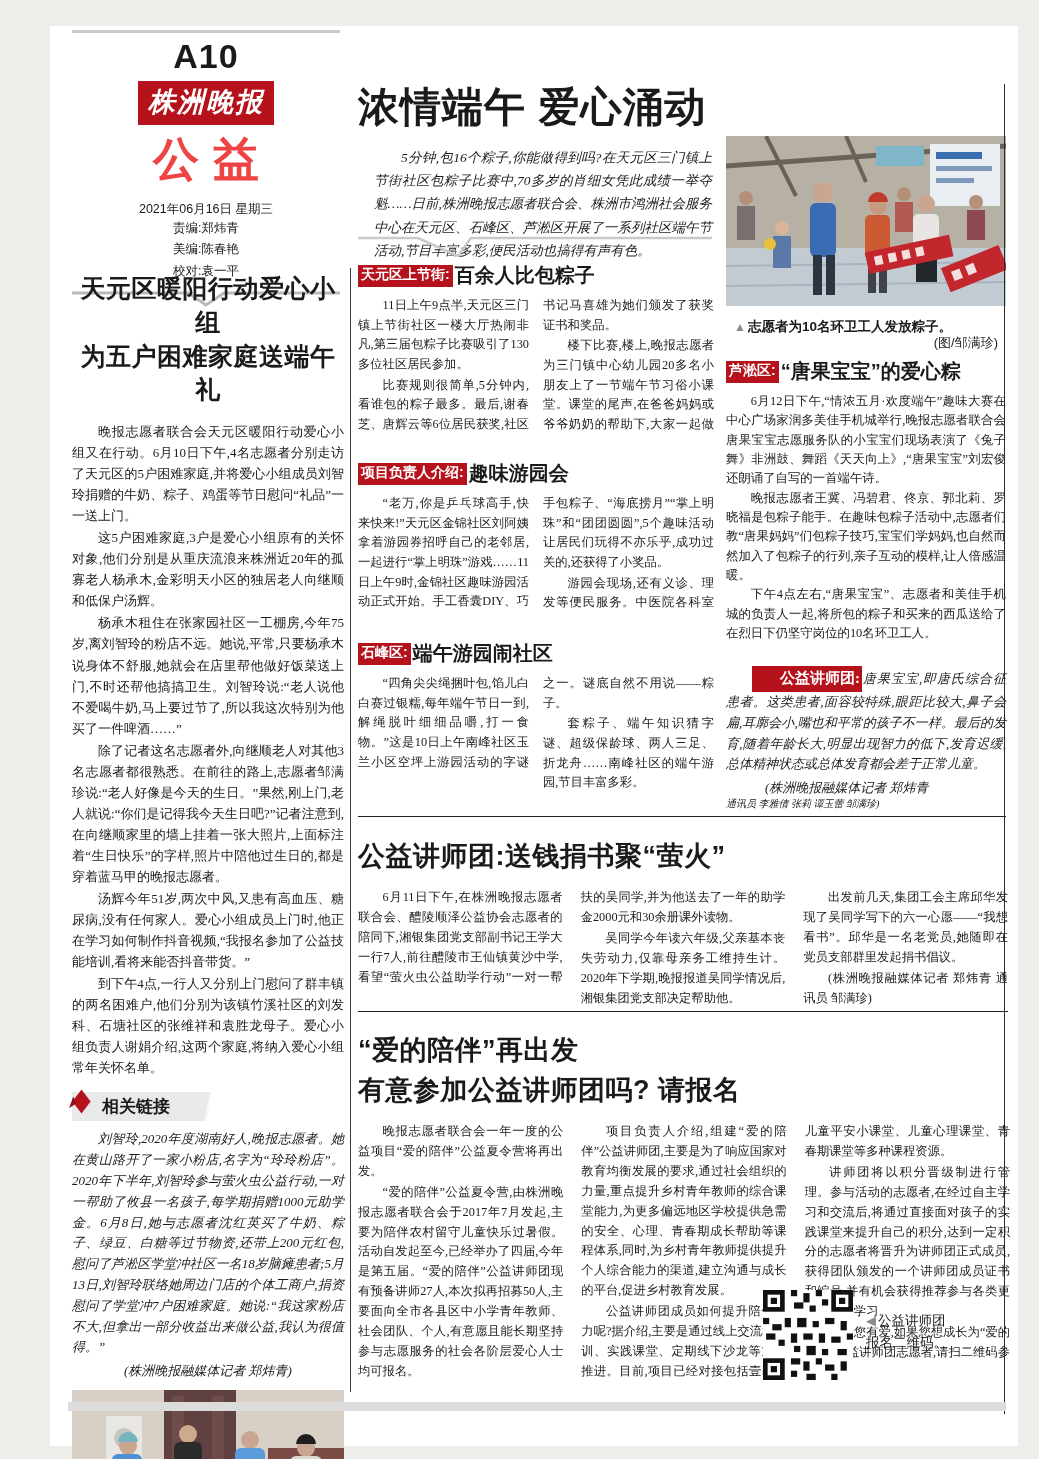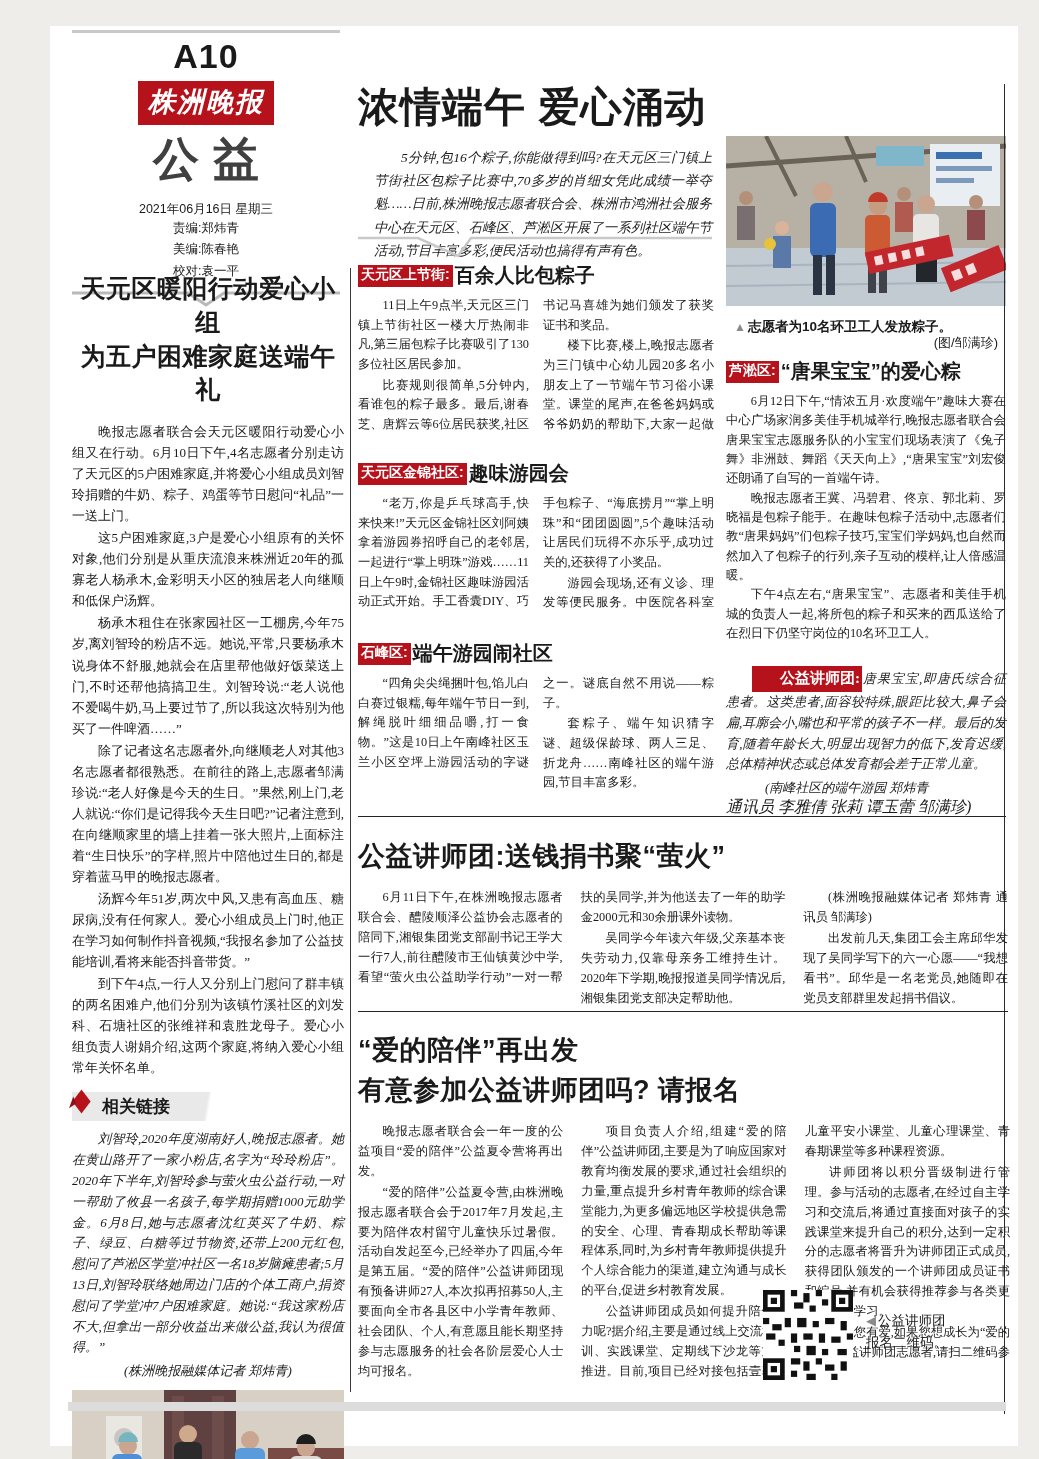--- a/index.html
+++ b/index.html
@@ -11,21 +11,21 @@
   p{margin:0;text-indent:2em;text-align:justify;}
   .kai{font-family:"Liberation Serif",serif;font-style:italic;}
   .serif{font-family:"Liberation Serif",serif;}
 
   
   #masthead{left:70px;top:30px;width:272px;text-align:center;}
   .m-rule{height:3px;background:#c9c9c9;margin:0 2px;}
   .pageno{font-size:34px;font-weight:800;letter-spacing:1px;margin-top:4px;}
   .brandbox{display:inline-block;background:var(--red);color:#fff;font-family:"Liberation Serif",serif;
             font-style:italic;font-weight:bold;font-size:27px;letter-spacing:2px;padding:3px 10px 5px;margin-top:5px;}
-  .sectionname{font-size:46px;font-weight:900;color:#404040;letter-spacing:14px;text-indent:14px;margin-top:4px;}
+  .sectionname{font-size:46px;font-weight:900;color:#ef4444;letter-spacing:14px;text-indent:14px;margin-top:4px;}
   .dateline{font-size:12.5px;margin-top:10px;}
   .edline{font-size:12.5px;line-height:1.7;}
 
   
   #leftcol{left:72px;top:272px;width:272px;}
   .lefttitle{font-size:25px;font-weight:900;line-height:1.35;text-align:center;letter-spacing:0.5px;}
   .leftbody{margin-top:14px;font-size:13px;line-height:1.62;}
   .leftbody p{margin-bottom:1px;}
   .related{margin-top:14px;position:relative;}
   .rel-head{position:relative;font-size:17px;font-weight:bold;padding:3px 0 3px 30px;width:170px;text-align:left;
@@ -158,21 +158,21 @@
     <div class="abs sec-label-row" style="left:0;top:182px;">
       <span class="tag">天元区上节街:</span><span class="stitle">百余人比包粽子</span>
     </div>
     <div class="abs twocol serif" style="left:0;top:216px;width:356px;height:154px;">
       <p>11日上午9点半,天元区三门镇上节街社区一楼大厅热闹非凡,第三届包粽子比赛吸引了130多位社区居民参加。</p>
       <p>比赛规则很简单,5分钟内,看谁包的粽子最多。最后,谢春芝、唐辉云等6位居民获奖,社区书记马喜雄为她们颁发了获奖证书和奖品。</p>
       <p>楼下比赛,楼上,晚报志愿者为三门镇中心幼儿园20多名小朋友上了一节端午节习俗小课堂。课堂的尾声,在爸爸妈妈或爷爷奶奶的帮助下,大家一起做端午小香囊。看着自己的“作品”,闻着香囊的草药香,孩子们个个笑开了花!</p>
     </div>
 
     <div class="abs sec-label-row" style="left:0;top:380px;">
-      <span class="tag">天元区金锦社区:</span><span class="stitle">趣味游园会</span>
+      <span class="tag">项目负责人介绍:</span><span class="stitle">趣味游园会</span>
     </div>
     <div class="abs twocol serif" style="left:0;top:414px;width:356px;height:124px;">
       <p>“老万,你是乒乓球高手,快来快来!”天元区金锦社区刘阿姨拿着游园券招呼自己的老邻居,一起进行“掌上明珠”游戏……11日上午9时,金锦社区趣味游园活动正式开始。手工香囊DIY、巧手包粽子、“海底捞月”“掌上明珠”和“团团圆圆”,5个趣味活动让居民们玩得不亦乐乎,成功过关的,还获得了小奖品。</p>
       <p>游园会现场,还有义诊、理发等便民服务。中医院各科室专家、家鸿口腔的医护人员现场为居民们量血压、测血糖,并耐心地接受居民们的健康咨询。</p>
     </div>
 
     <div class="abs sec-label-row" style="left:0;top:560px;">
       <span class="tag">石峰区:</span><span class="stitle">端午游园闹社区</span>
     </div>
     <div class="abs twocol serif" style="left:0;top:594px;width:356px;height:124px;">
@@ -243,37 +243,37 @@
     <div class="abs sec-label-row" style="left:0;top:222px;">
       <span class="tag">芦淞区:</span><span class="stitle">“唐果宝宝”的爱心粽</span>
     </div>
     <div class="abs onecol serif" style="left:0;top:256px;width:280px;height:268px;">
       <p>6月12日下午,“情浓五月·欢度端午”趣味大赛在中心广场家润多美佳手机城举行,晚报志愿者联合会唐果宝宝志愿服务队的小宝宝们现场表演了《兔子舞》非洲鼓、舞蹈《天天向上》,“唐果宝宝”刘宏俊还朗诵了自写的一首端午诗。</p>
       <p>晚报志愿者王冀、冯碧君、佟京、郭北莉、罗晓福是包粽子能手。在趣味包粽子活动中,志愿者们教“唐果妈妈”们包粽子技巧,宝宝们学妈妈,也自然而然加入了包粽子的行列,亲子互动的模样,让人倍感温暖。</p>
       <p>下午4点左右,“唐果宝宝”、志愿者和美佳手机城的负责人一起,将所包的粽子和买来的西瓜送给了在烈日下仍坚守岗位的10名环卫工人。</p>
     </div>
     <div class="abs" style="left:0;top:530px;width:280px;">
       <p class="notepara kai"><span class="note-tag">公益讲师团:</span><span>唐果宝宝,即唐氏综合征患者。这类患者,面容较特殊,眼距比较大,鼻子会扁,耳廓会小,嘴也和平常的孩子不一样。最后的发育,随着年龄长大,明显出现智力的低下,发育迟缓,总体精神状态或总体发育都会差于正常儿童。</span></p>
-      <p class="kai" style="text-indent:3em;font-size:13px;margin-top:4px;">(南峰社区的端午游园 郑炜青</p>
-      <p class="kai" style="text-indent:0;font-size:16px;">通讯员 李雅倩 张莉 谭玉蕾 邹满珍)</p>
+      <p class="kai" style="text-indent:3em;font-size:13px;margin-top:4px;">(株洲晚报融媒体记者 郑炜青</p>
+      <p class="kai" style="text-indent:0;font-size:10px;">通讯员 李雅倩 张莉 谭玉蕾 邹满珍)</p>
     </div>
   </div>
 
   <div class="vline" style="left:1004px;top:84px;height:1330px;background:#2a2a2a;"></div>
 
   <div class="rule" style="left:358px;top:816px;width:648px;"></div>
   <div class="rule" style="left:358px;top:1011px;width:650px;"></div>
 
   <div class="abs" style="left:358px;top:838px;width:650px;">
     <div class="bigtitle">公益讲师团:送钱捐书聚“萤火”</div>
     <div class="threecol serif" style="margin-top:14px;height:122px;">
       <p>6月11日下午,在株洲晚报志愿者联合会、醴陵顺泽公益协会志愿者的陪同下,湘银集团党支部副书记王学大一行7人,前往醴陵市王仙镇黄沙中学,看望“萤火虫公益助学行动”一对一帮扶的吴同学,并为他送去了一年的助学金2000元和30余册课外读物。</p>
       <p>吴同学今年读六年级,父亲基本丧失劳动力,仅靠母亲务工维持生计。2020年下学期,晚报报道吴同学情况后,湘银集团党支部决定帮助他。</p>
+      <p>出发前几天,集团工会主席邱华发现了吴同学写下的六一心愿——“我想看书”。邱华是一名老党员,她随即在党员支部群里发起捐书倡议。</p>
       <p>(株洲晚报融媒体记者 郑炜青 通讯员 邹满珍)</p>
-      <p>出发前几天,集团工会主席邱华发现了吴同学写下的六一心愿——“我想看书”。邱华是一名老党员,她随即在党员支部群里发起捐书倡议。</p>
     </div>
   </div>
 
   <div class="abs" style="left:358px;top:1032px;width:652px;height:372px;">
     <div class="bigtitle">“爱的陪伴”再出发</div>
     <div class="bigtitle" style="margin-top:4px;">有意参加公益讲师团吗? 请报名</div>
     <div class="threecol serif" style="margin-top:14px;height:276px;">
       <p>晚报志愿者联合会一年一度的公益项目“爱的陪伴”公益夏令营将再出发。</p>
       <p>“爱的陪伴”公益夏令营,由株洲晚报志愿者联合会于2017年7月发起,主要为陪伴农村留守儿童快乐过暑假。活动自发起至今,已经举办了四届,今年是第五届。“爱的陪伴”公益讲师团现有预备讲师27人,本次拟再招募50人,主要面向全市各县区中小学青年教师、社会团队、个人,有意愿且能长期坚持参与志愿服务的社会各阶层爱心人士均可报名。</p>
       <p>项目负责人介绍,组建“爱的陪伴”公益讲师团,主要是为了响应国家对教育均衡发展的要求,通过社会组织的力量,重点提升乡村青年教师的综合课堂能力,为更多偏远地区学校提供急需的安全、心理、青春期成长帮助等课程体系,同时,为乡村青年教师提供提升个人综合能力的渠道,建立沟通与成长的平台,促进乡村教育发展。</p>

